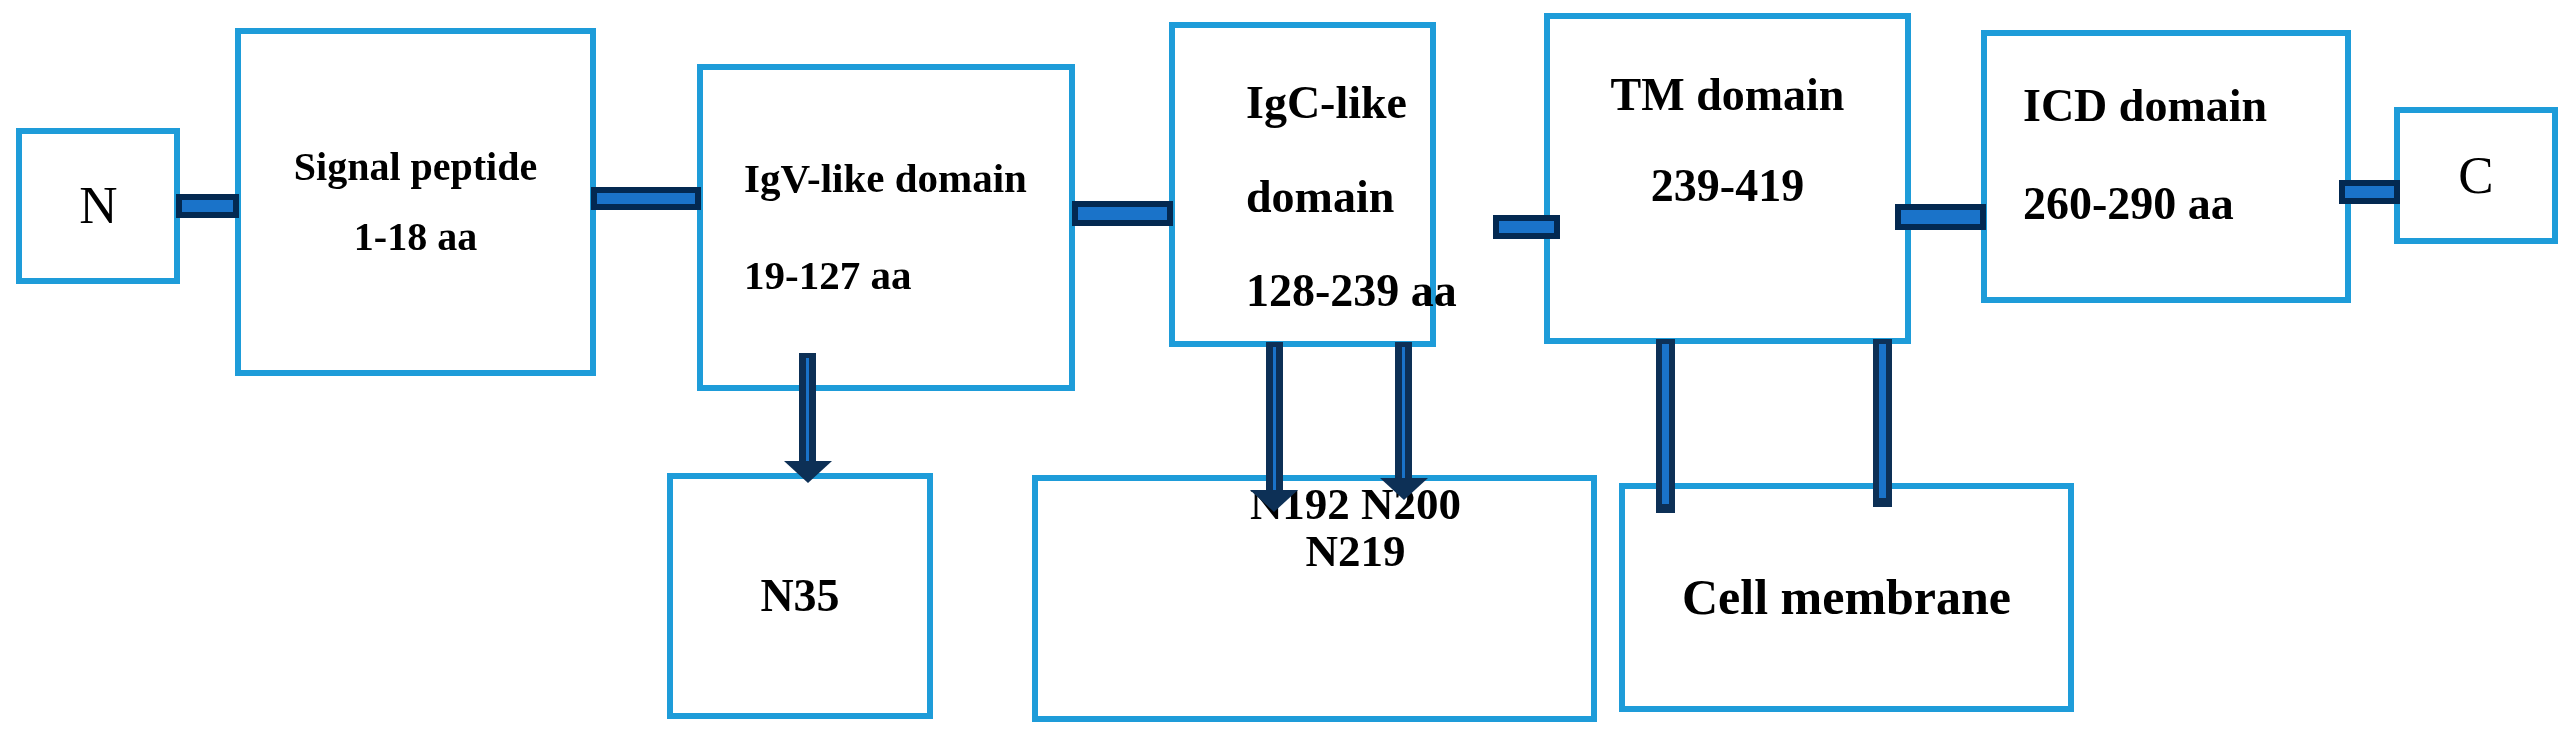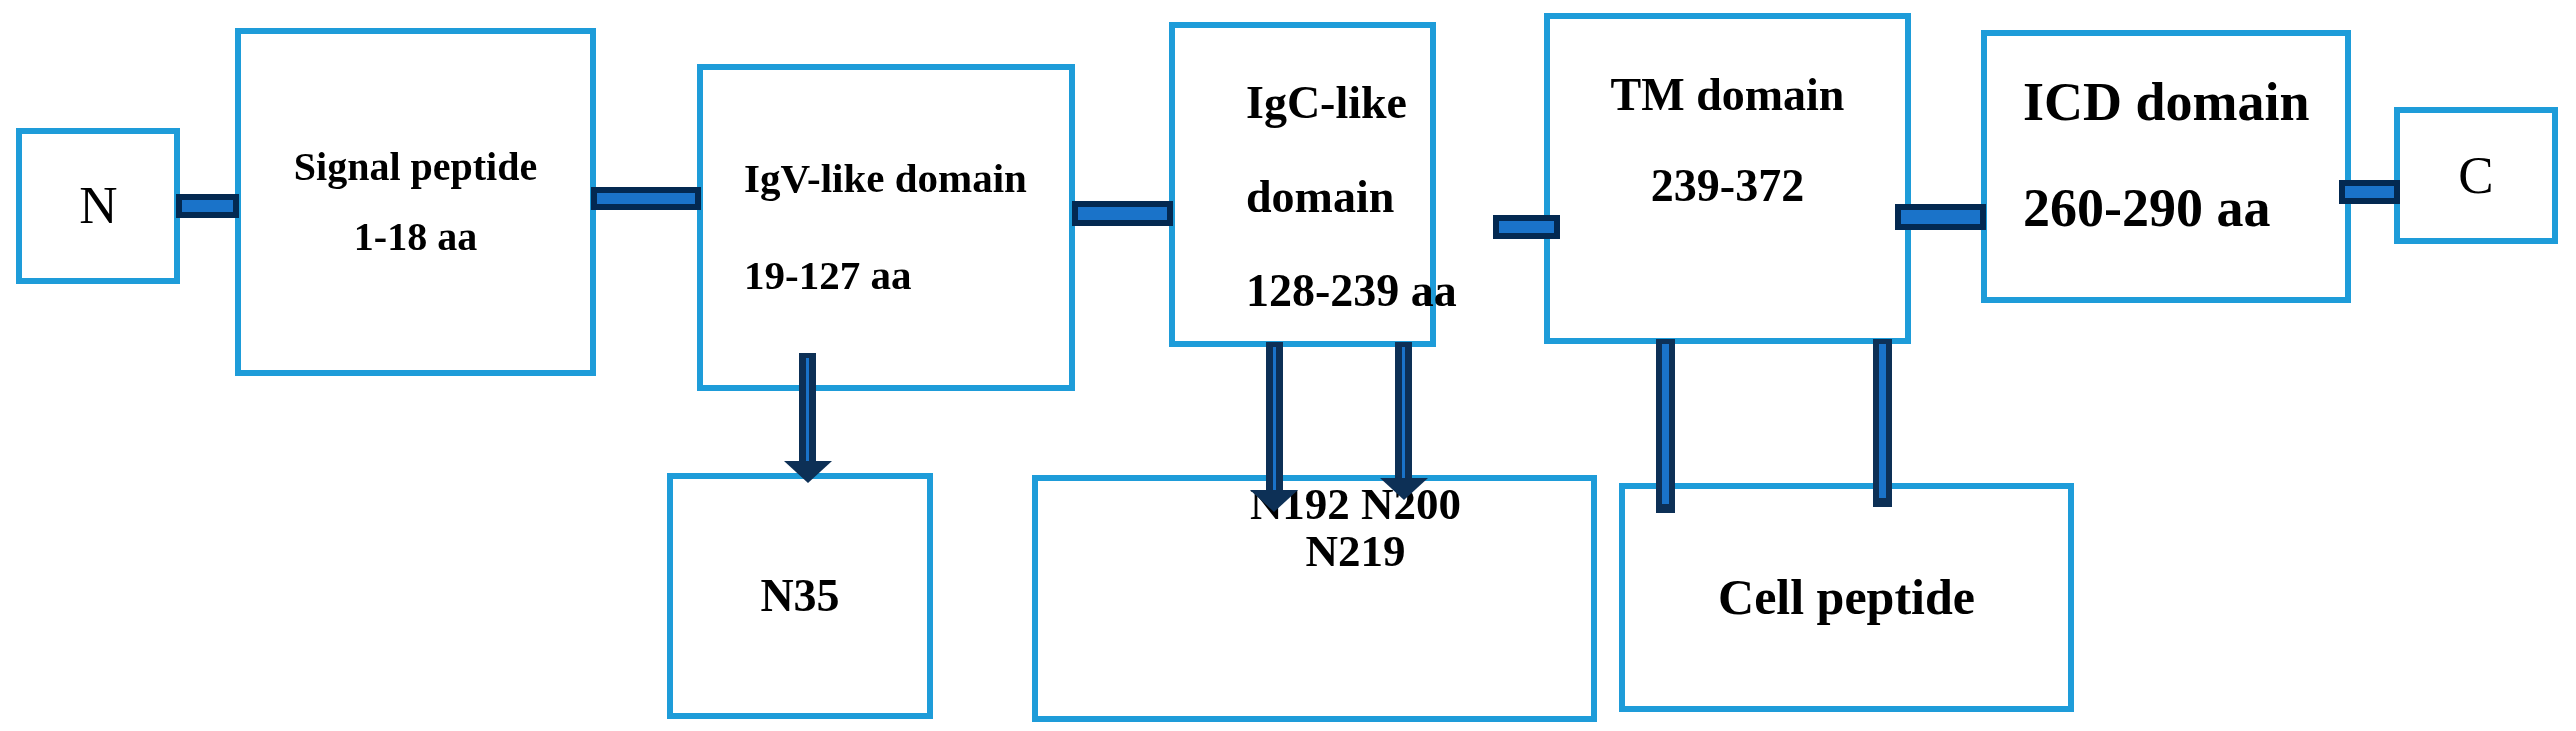--- a/index.html
+++ b/index.html
@@ -93,43 +93,43 @@
   </div>
 
   <div class="box left-block" style="left:1169px;top:21.5px;width:267px;height:325px;font-size:46px;row-gap:46px;padding-left:71px;padding-top:26px;">
     <span>IgC-like</span>
     <span>domain</span>
     <span>128-239 aa</span>
   </div>
 
   <div class="box" style="left:1544px;top:13px;width:367px;height:331px;font-size:46px;row-gap:43px;padding-bottom:76px;align-items:center;">
     <span>TM domain</span>
-    <span>239-372</span>
+    <span>239-419</span>
   </div>
 
-  <div class="box left-block" style="left:1981px;top:30px;width:370px;height:273px;font-size:54px;row-gap:50px;padding-left:36px;padding-bottom:22.3px;">
+  <div class="box left-block" style="left:1981px;top:30px;width:370px;height:273px;font-size:46px;row-gap:50px;padding-left:36px;padding-bottom:22.3px;">
     <span>ICD domain</span>
     <span>260-290 aa</span>
   </div>
 
   <div class="box terminus" style="left:2394px;top:107px;width:164px;height:137px;">
     <span>C</span>
   </div>
 
   <div class="box" style="left:667px;top:473px;width:266px;height:246px;font-size:46px;text-align:right;">
     <span>N35</span>
   </div>
 
   <div class="box" style="left:1032px;top:475px;width:565px;height:247px;font-size:45px;flex-direction:column;justify-content:flex-start;column-gap:79px;padding-left:82px;">
     <span>N192 N200</span>
     <span>N219</span>
   </div>
 
   <div class="box" style="left:1619px;top:483px;width:455px;height:229px;font-size:50px;">
-    <span>Cell peptide</span>
+    <span>Cell membrane</span>
   </div>
 
   <div class="hconn" style="left:176px;top:194px;width:63px;height:24px;"></div>
   <div class="hconn" style="left:591px;top:187px;width:110px;height:23px;"></div>
   <div class="hconn" style="left:1072px;top:201px;width:101px;height:25px;"></div>
   <div class="hconn" style="left:1493px;top:215px;width:67px;height:24px;"></div>
   <div class="hconn" style="left:1895px;top:204px;width:91px;height:26px;"></div>
   <div class="hconn" style="left:2339px;top:180px;width:61px;height:24px;"></div>
 
   <div class="shaft" style="left:799px;top:353px;width:17px;height:109px;"></div>

